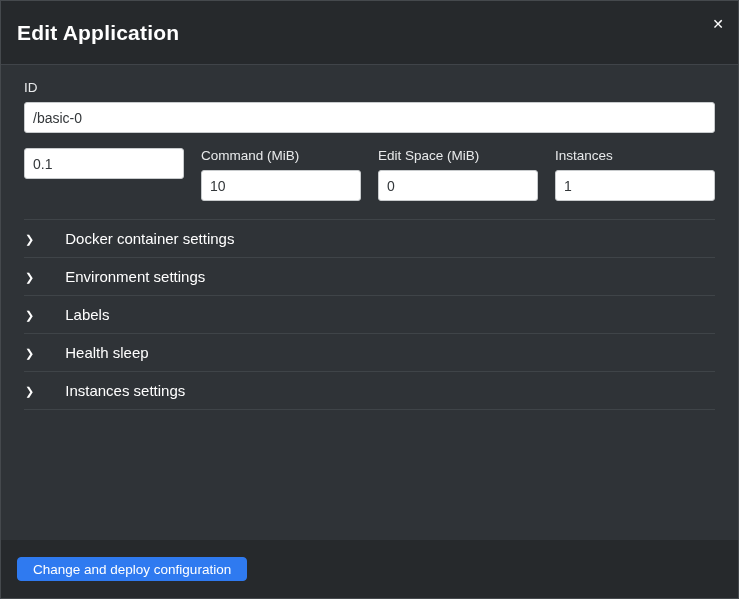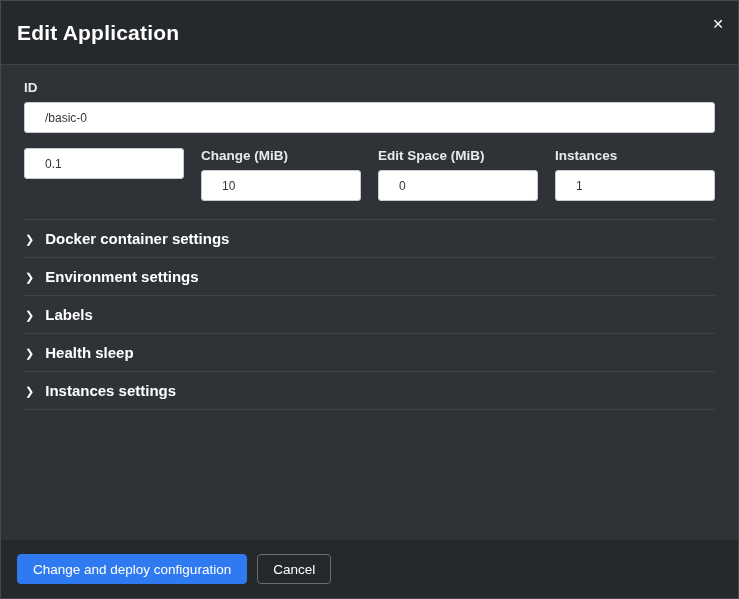--- a/index.html
+++ b/index.html
@@ -43,33 +43,33 @@
   }
   
   .modal-body {
     flex: 1 1 auto;
     padding: 15px 23px 0 23px;
     overflow: hidden;
   }
   .field-label {
     display: block;
     font-size: 13.5px;
-    font-weight: bold;
+    font-weight: normal;
     color: #e8eaeb;
     margin-bottom: 7px;
   }
   .text-input, .text-area {
     width: 100%;
     background: #ffffff;
     border: 1px solid #c8cbcd;
     border-radius: 3px;
     color: #33373a;
-    font-size: 12px;
-    font-family: "Liberation Sans", sans-serif;
-    padding: 6px 20px;
+    font-size: 14px;
+    font-family: "Liberation Sans", sans-serif;
+    padding: 6px 8px;
     outline: none;
   }
   .text-input { height: 31px; }
   .text-area {
     height: 56px;
     resize: vertical;
     line-height: 1.4;
   }
   .field-group { margin-bottom: 15px; }
   .field-row {
@@ -97,34 +97,35 @@
     cursor: pointer;
   }
   .chevron {
     font-size: 11px;
     color: #ffffff;
     line-height: 1;
     transform: translateY(1px);
   }
   .section-label {
     font-size: 15px;
-    font-weight: bold;
-    color: #ffffff;
+    font-weight: normal;
+    color: #ffffff;
+    margin-left: 20px;
   }
   
   .modal-footer {
     flex: 0 0 58px;
     background: #26292c;
     display: flex;
     align-items: center;
     gap: 10px;
     padding: 0 16px;
   }
   .btn {
-    height: 30px;
+    height: 24px;
     border-radius: 4px;
     font-size: 13.5px;
     font-family: "Liberation Sans", sans-serif;
     cursor: pointer;
     display: inline-flex;
     align-items: center;
     padding: 0 15px;
   }
   .btn-primary {
     background: #2f7af0;
@@ -152,21 +153,21 @@
     <div class="field-group">
       <label class="field-label">ID</label>
       <input class="text-input" type="text" value="/basic-0" style="">
     </div>
 
     <div class="field-row">
       <div>
         <input class="text-input" type="text" value="0.1" style="">
       </div>
       <div>
-        <label class="field-label">Change (MiB)</label>
+        <label class="field-label">Command (MiB)</label>
         <input class="text-input" type="text" value="10" style="">
       </div>
       <div>
         <label class="field-label">Edit Space (MiB)</label>
         <input class="text-input" type="text" value="0" style="">
       </div>
       <div>
         <label class="field-label">Instances</label>
         <input class="text-input" type="text" value="1" style="">
       </div>
@@ -193,16 +194,15 @@
       <div class="section-row">
         <span class="chevron">❯</span>
         <span class="section-label">Instances settings</span>
       </div>
     </div>
 
   </div>
 
   <footer class="modal-footer">
     <button class="btn btn-primary">Change and deploy configuration</button>
-    <button class="btn btn-secondary">Cancel</button>
   </footer>
 
 </div>
 
 </body></html>

